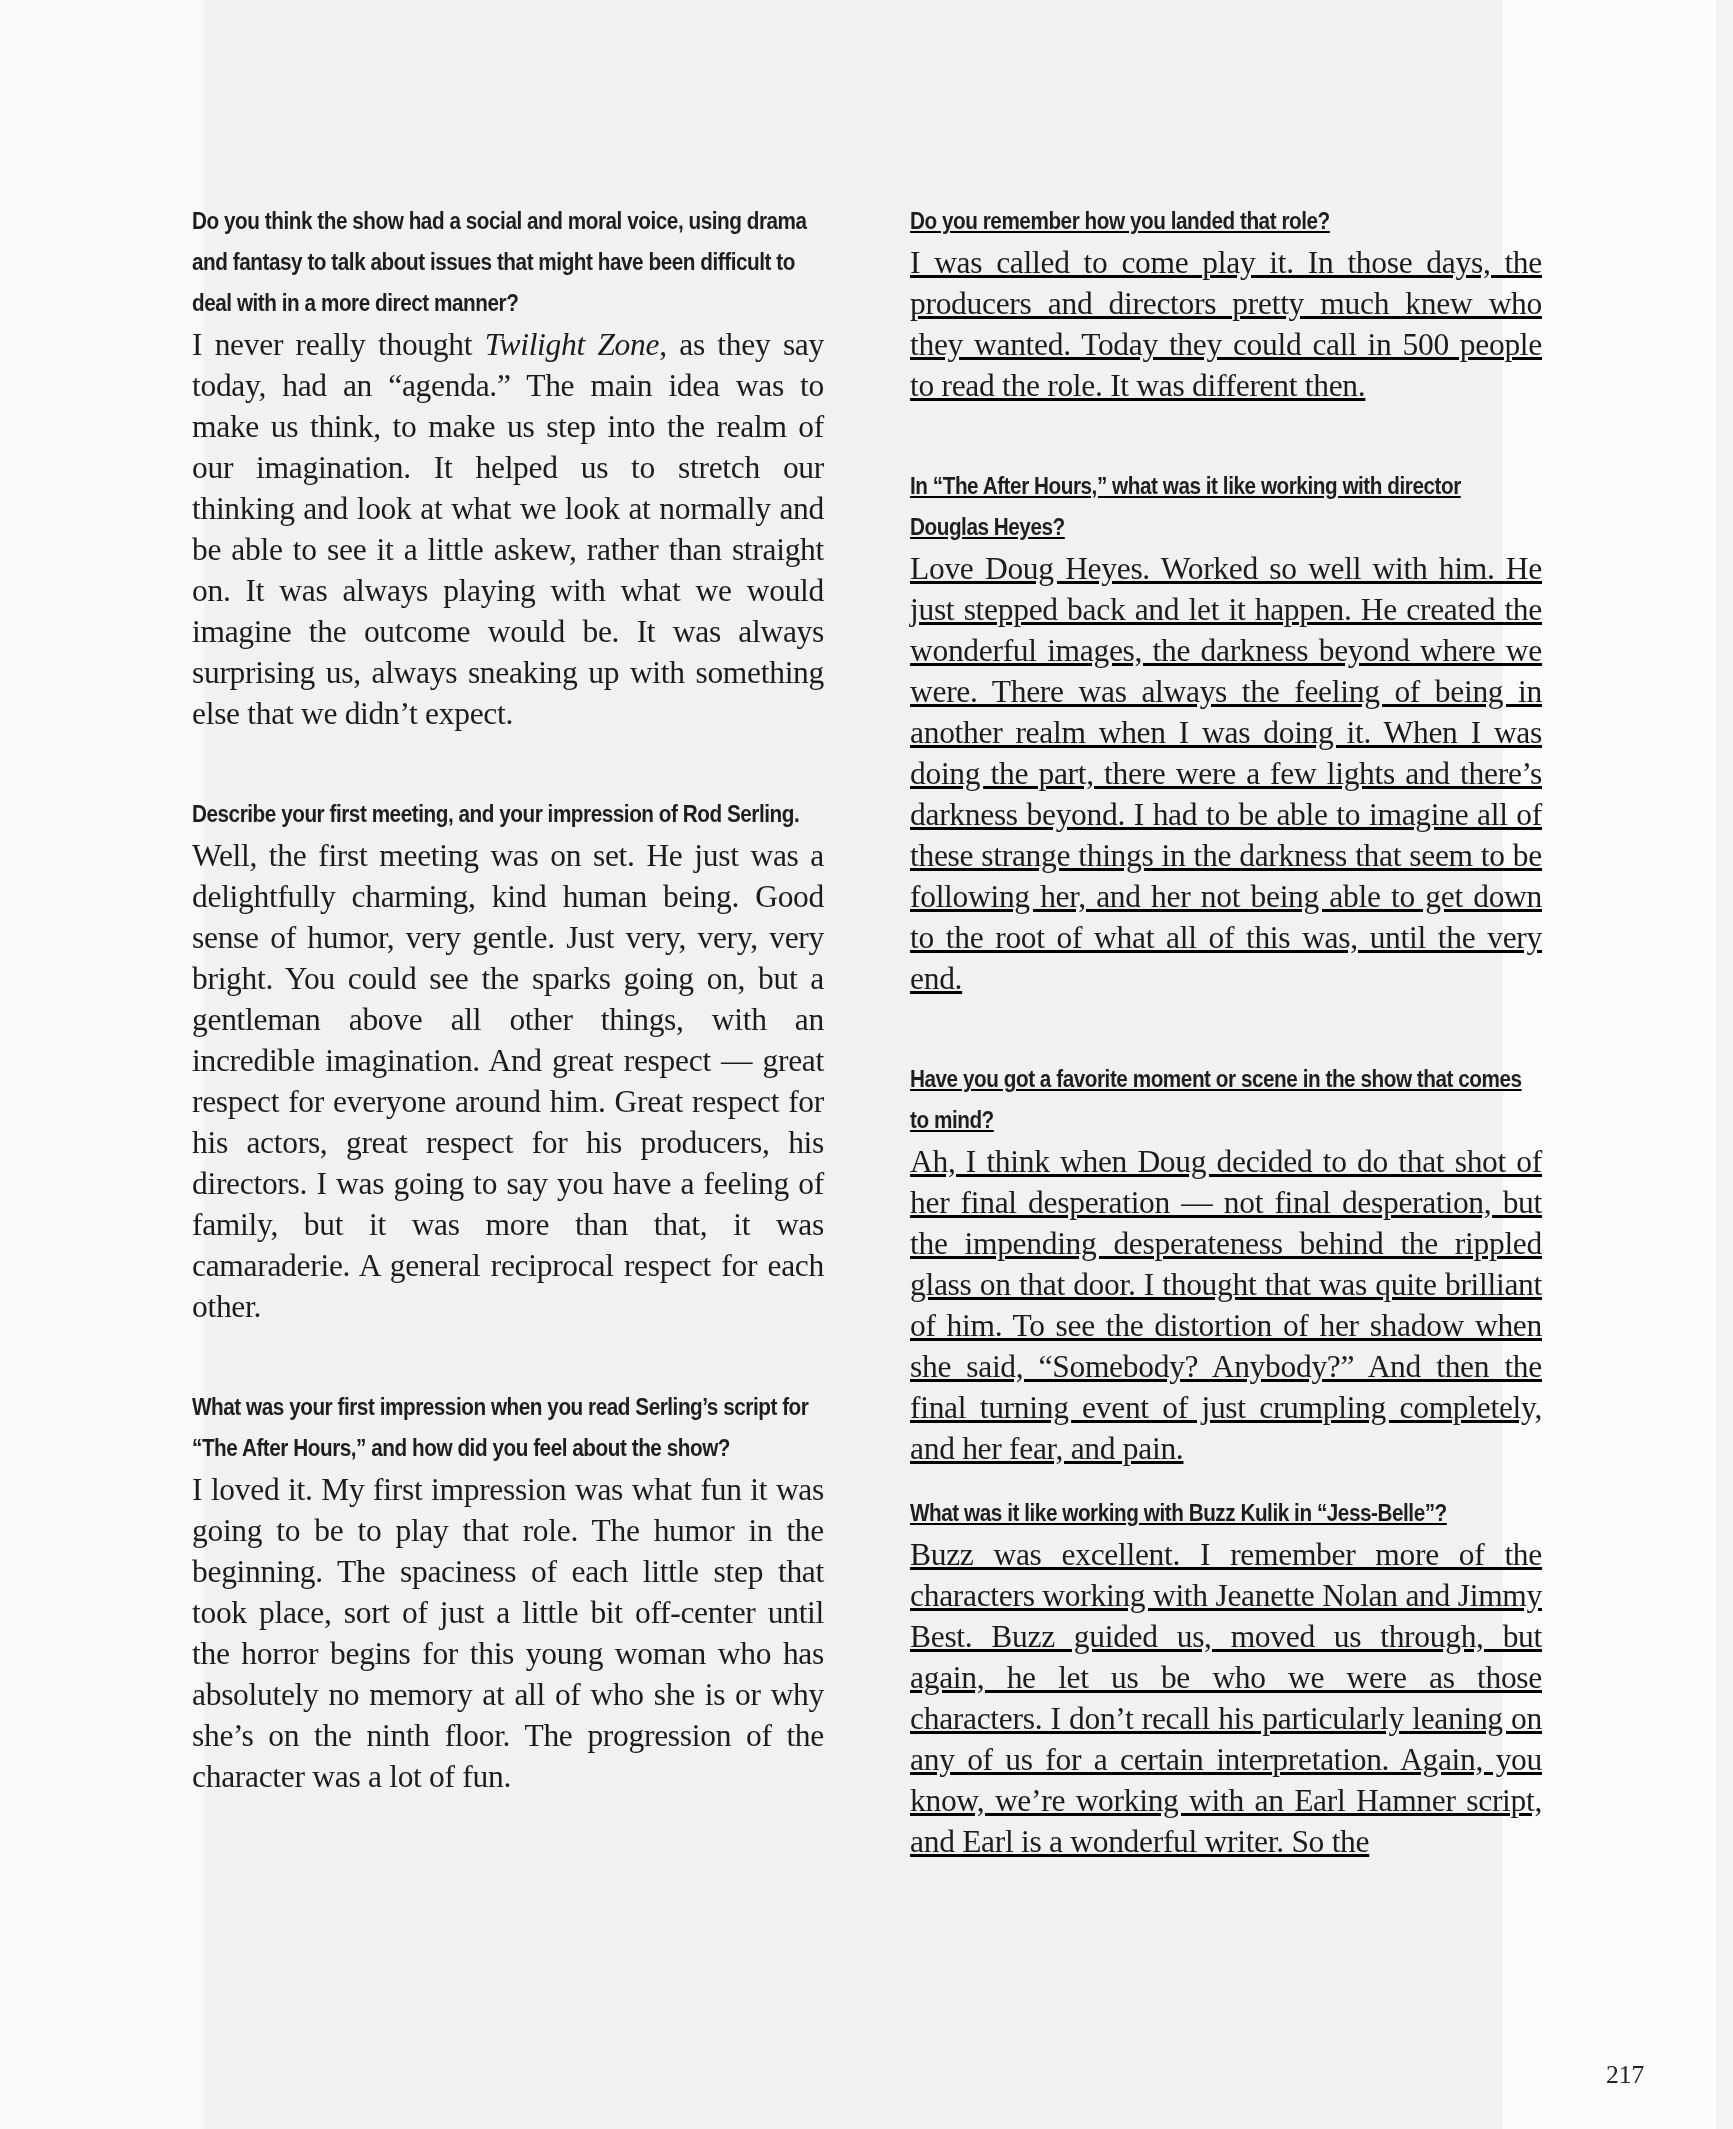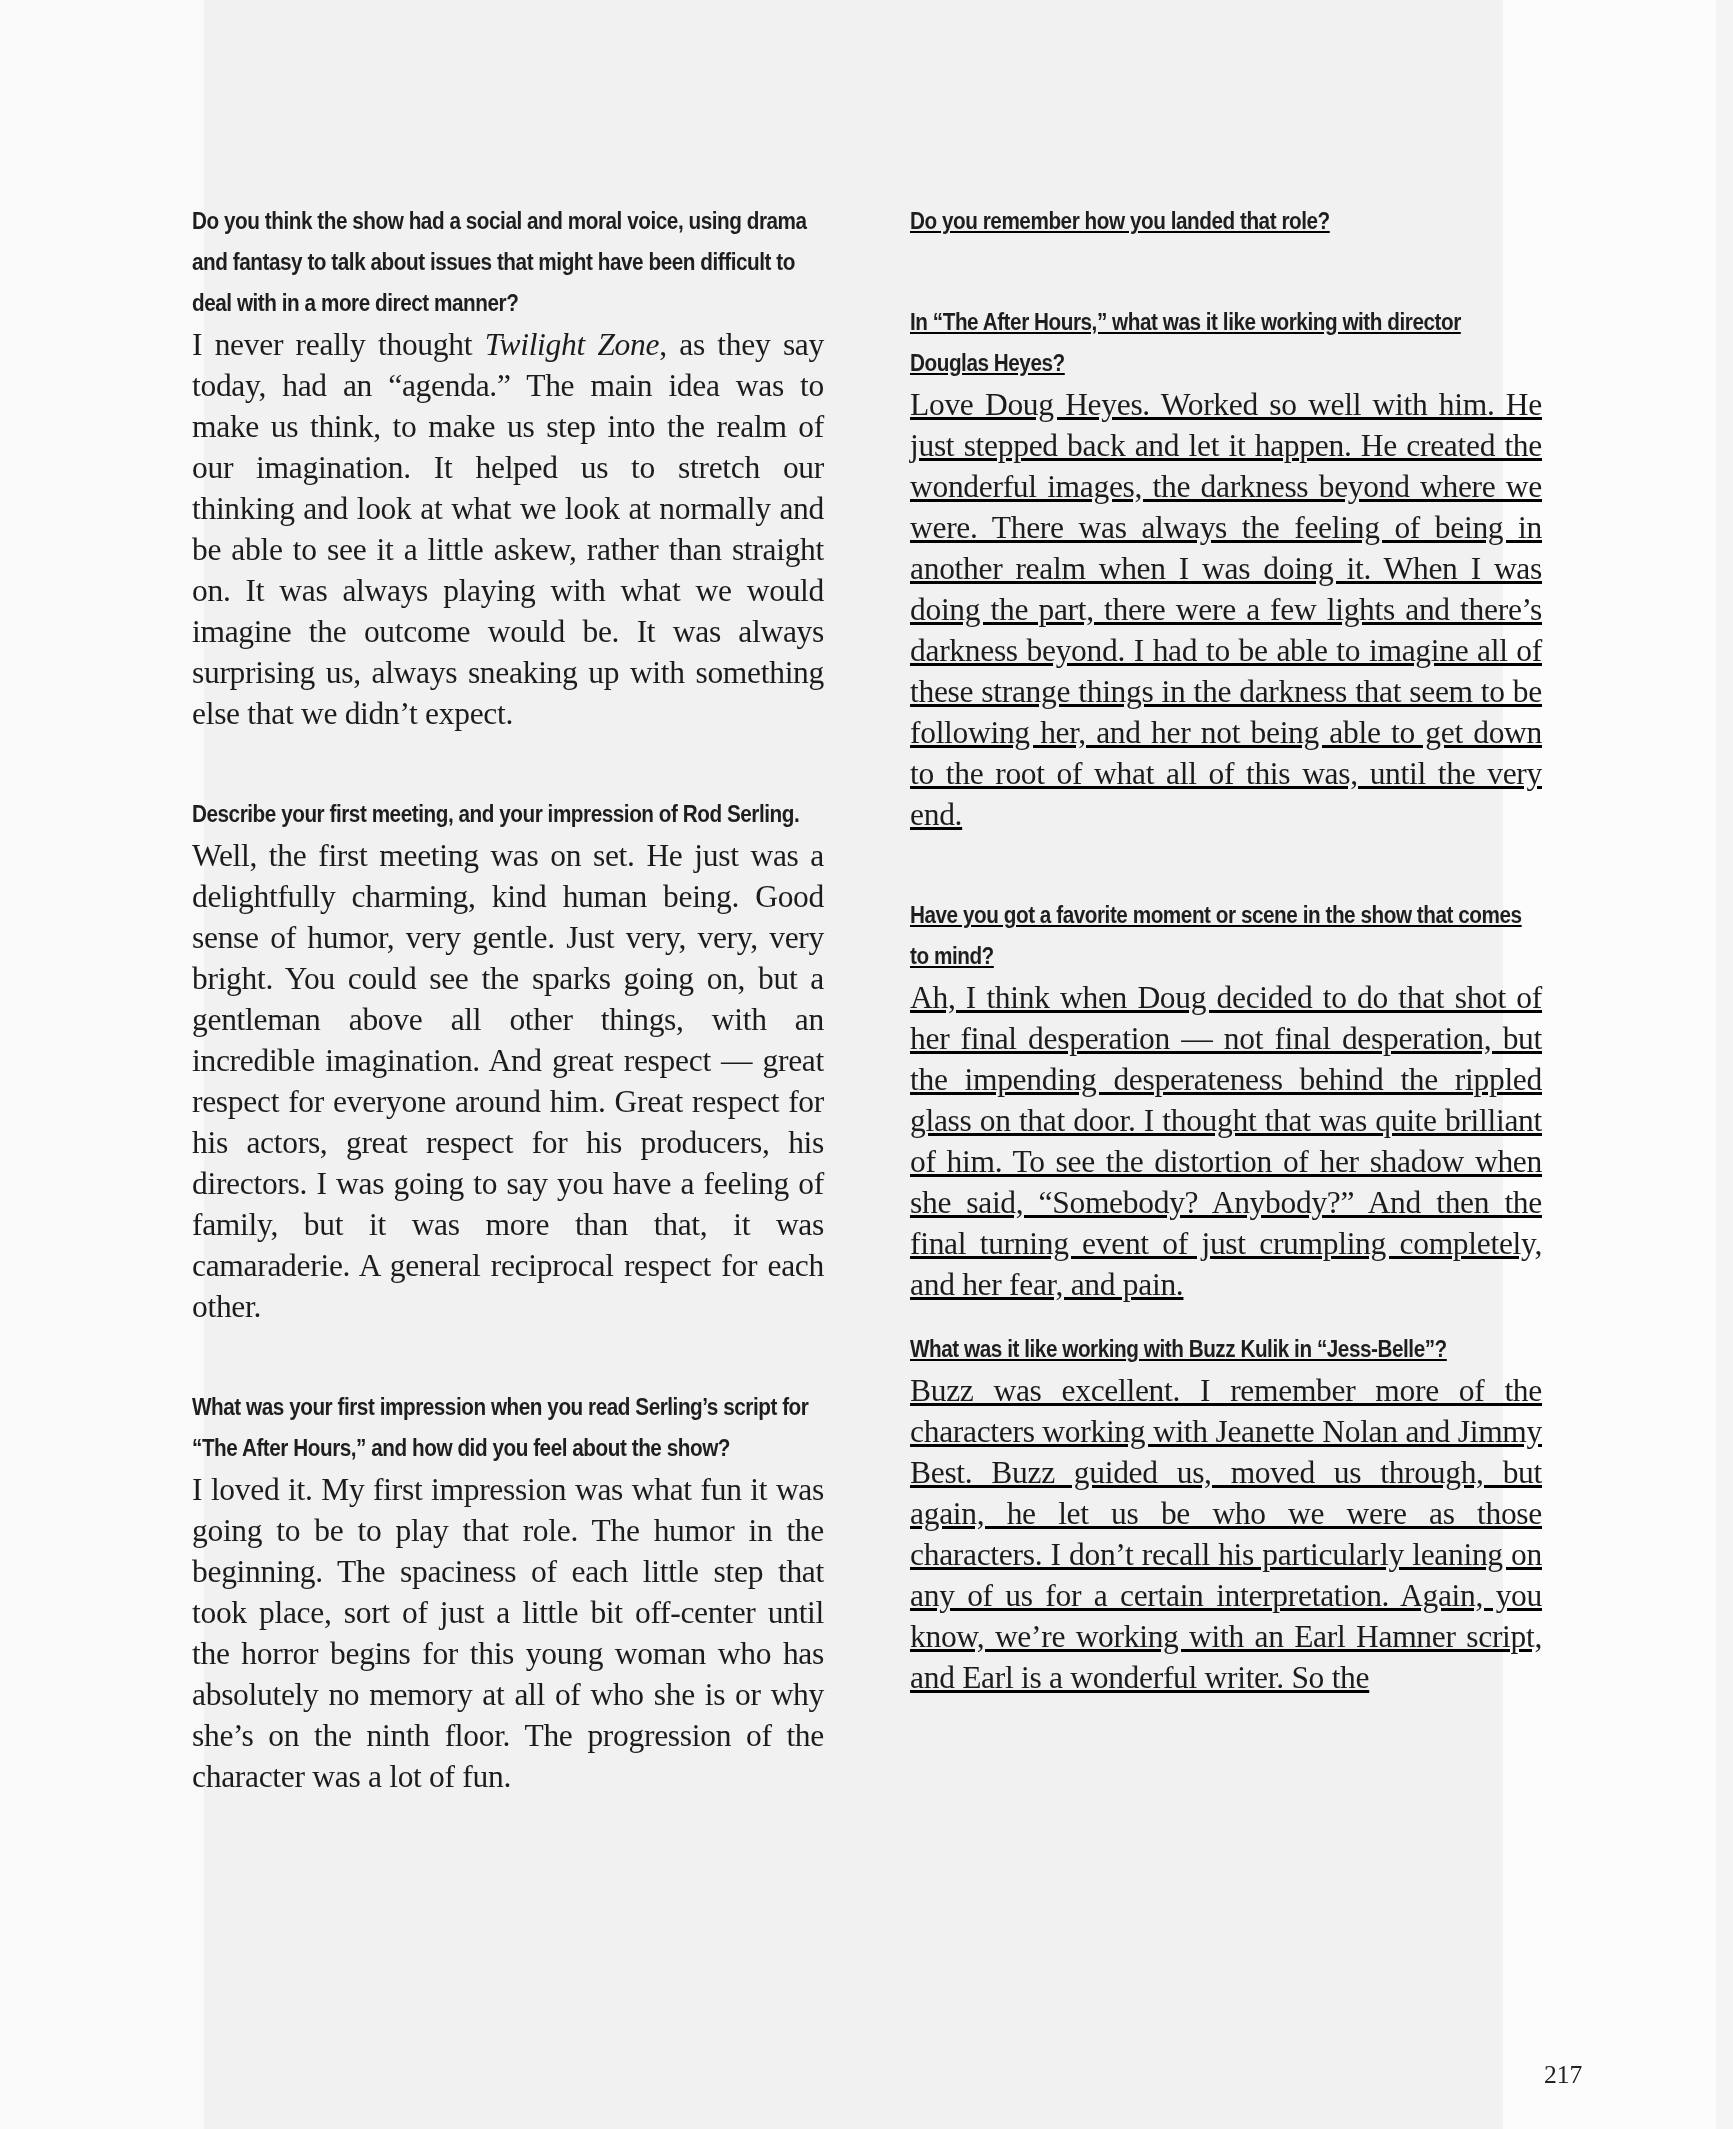--- a/index.html
+++ b/index.html
@@ -36,21 +36,21 @@
       text-align: justify;
       margin: 0;
       letter-spacing: -0.3px;
       hyphens: manual;
     }
     .gap-lg { height: 60px; }
     .gap-sm { height: 24px; }
     .ital { font-style: italic; }
 
     .page-number {
-      position: absolute; left: 1544px; top: 2060px;
+      position: absolute; left: 1606px; top: 2060px;
       font-family: "Liberation Serif", "DejaVu Serif", serif;
       font-size: 25.6px; color: #222;
     }
   </style>
 </head>
 <body>
 
 <div class="bg-left"></div>
 <div class="bg-panel"></div>
 <div class="bg-right"></div>
@@ -69,20 +69,21 @@
   <div class="gap-lg"></div>
   <div>
     <p class="q">What was your first impression when you read Serling’s script for “The After Hours,” and how did you feel about the show?</p>
     <p class="a">I loved it. My first impression was what fun it was going to be to play that role. The humor in the beginning. The spaciness of each little step that took place, sort of just a little bit off-center until the horror begins for this young woman who has absolutely no memo­ry at all of who she is or why she’s on the ninth floor. The progression of the character was a lot of fun.</p>
   </div>
 </div>
 
 <div class="col col-right">
   <div>
     <p class="q">Do you remember how you landed that role?</p>
+    <p class="a">I was called to come play it. In those days, the producers and directors pretty much knew who they wanted. Today they could call in 500 people to read the role. It was different then.</p>
   </div>
   <div class="gap-lg"></div>
   <div>
     <p class="q">In “The After Hours,” what was it like working with director Douglas Heyes?</p>
     <p class="a">Love Doug Heyes. Worked so well with him. He just stepped back and let it happen. He created the wonderful images, the darkness beyond where we were. There was always the feeling of being in another realm when I was doing it. When I was doing the part, there were a few lights and there’s darkness be­yond. I had to be able to imagine all of these strange things in the darkness that seem to be following her, and her not being able to get down to the root of what all of this was, until the very end.</p>
   </div>
   <div class="gap-lg"></div>
   <div>
     <p class="q">Have you got a favorite moment or scene in the show that comes to mind?</p>
     <p class="a">Ah, I think when Doug decided to do that shot of her final desperation — not final despera­tion, but the impending desperateness behind the rippled glass on that door. I thought that was quite brilliant of him. To see the distortion of her shadow when she said, “Somebody? Anybody?” And then the final turning event of just crumpling completely, and her fear, and pain.</p>

